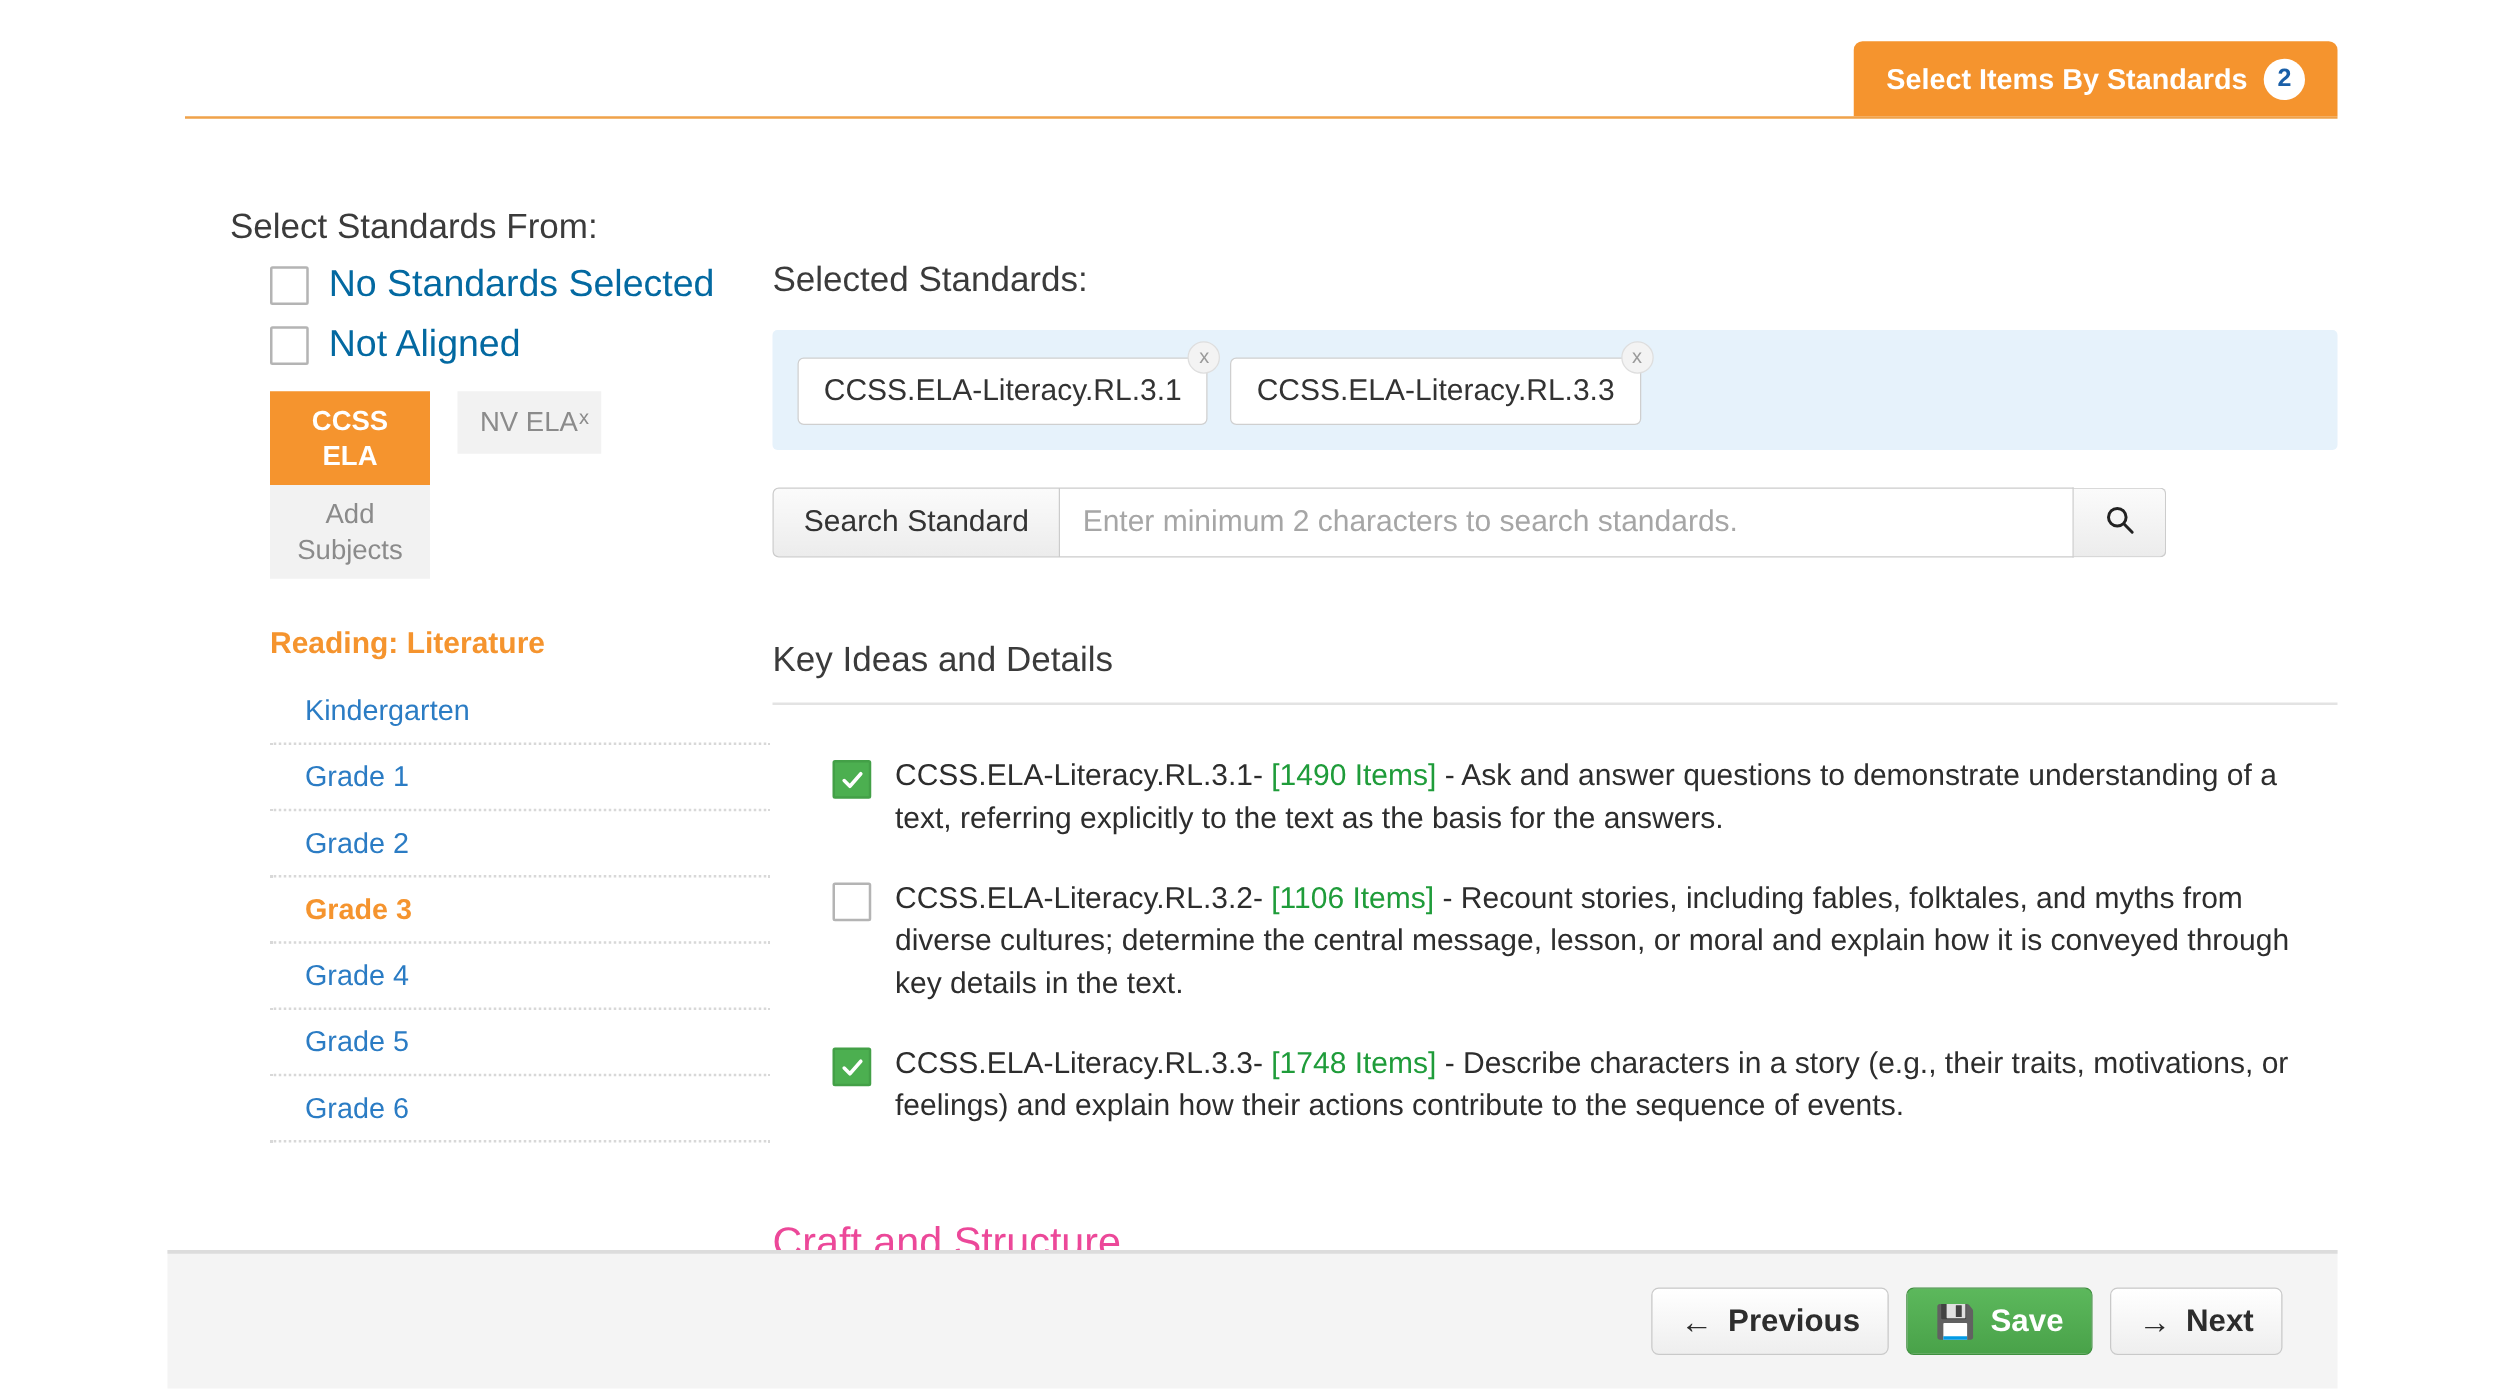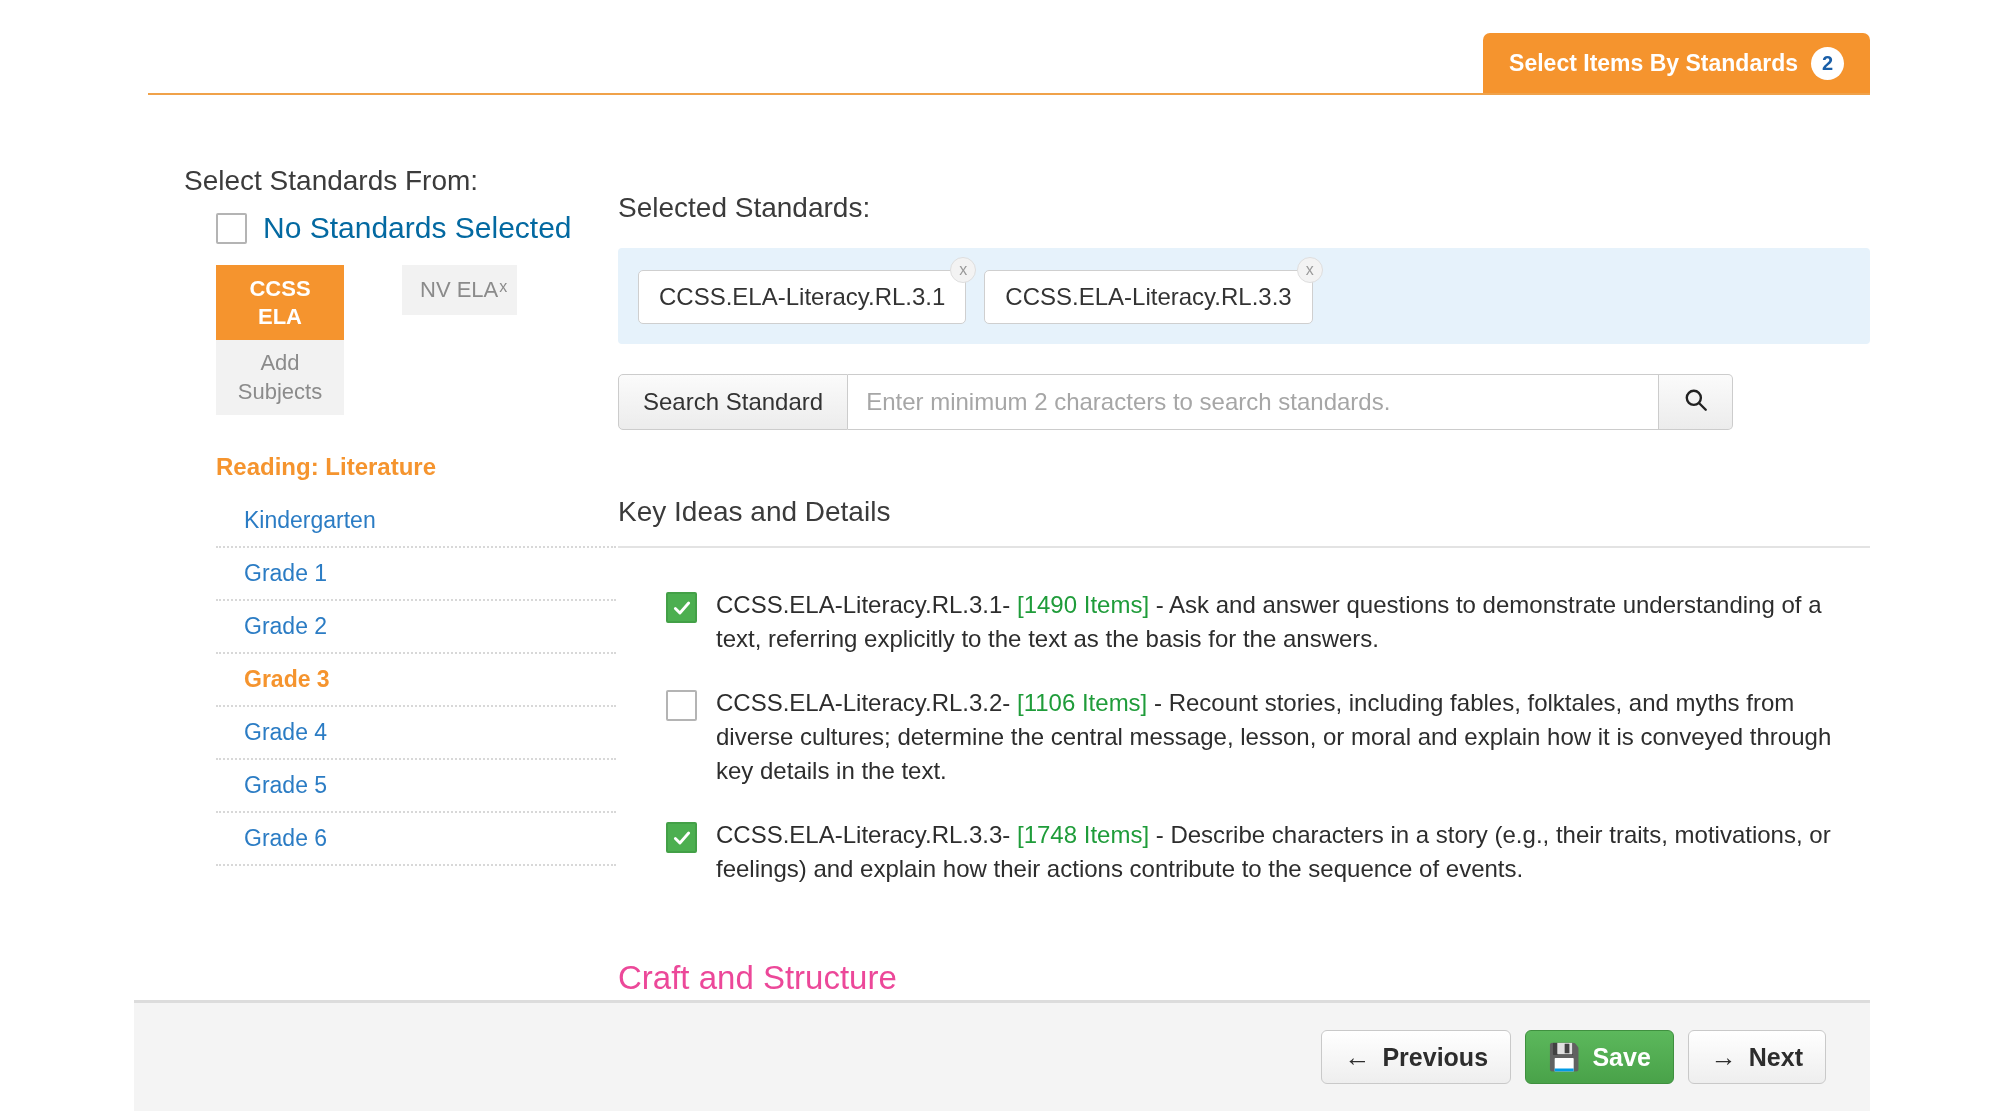--- a/index.html
+++ b/index.html
@@ -94,21 +94,21 @@
   .chk-label {
     font-size: 30px;
     color: #0369a1;
   }
 
   .subject-grid {
     margin: 20px 0 0 68px;
     position: relative;
     width: 330px;
   }
-  .subj-row { display: flex; align-items: flex-start; gap: 36px; }
+  .subj-row { display: flex; align-items: flex-start; }
   .subj-btn {
     width: 128px;
     padding: 10px 6px;
     text-align: center;
     font-size: 22px;
     font-weight: bold;
     line-height: 1.25;
     cursor: pointer;
   }
   .subj-btn.on { background: #f5942e; color: #ffffff; }
@@ -159,21 +159,21 @@
   }
   .grade-item.current {
     color: #f5942e;
     font-weight: bold;
   }
 
   
   .right-col {
     position: absolute;
     left: 618px;
-    top: 192px;
+    top: 208px;
     width: 1252px;
   }
   .sel-title {
     font-size: 28px;
     color: #3b3b3b;
     margin: 0 0 24px 0;
   }
   .chips-box {
     background: #e6f2fb;
     border-radius: 4px;
@@ -344,20 +344,24 @@
     </div>
   </div>
 
   <div class="left-col">
     <div class="panel-title">Select Standards From:</div>
 
     <div class="chk-row">
       <span class="chk-box"></span>
       <span class="chk-label">No Standards Selected</span>
     </div>
+    <div class="chk-row">
+      <span class="chk-box"></span>
+      <span class="chk-label">Not Aligned</span>
+    </div>
 
     <div class="subject-grid">
       <div class="subj-row">
         <div class="subj-btn on">
           <div>CCSS</div>
           <div>ELA</div>
         </div>
         <div class="subj-chip">
           <span>NV ELA</span>
           <span class="x">x</span>

